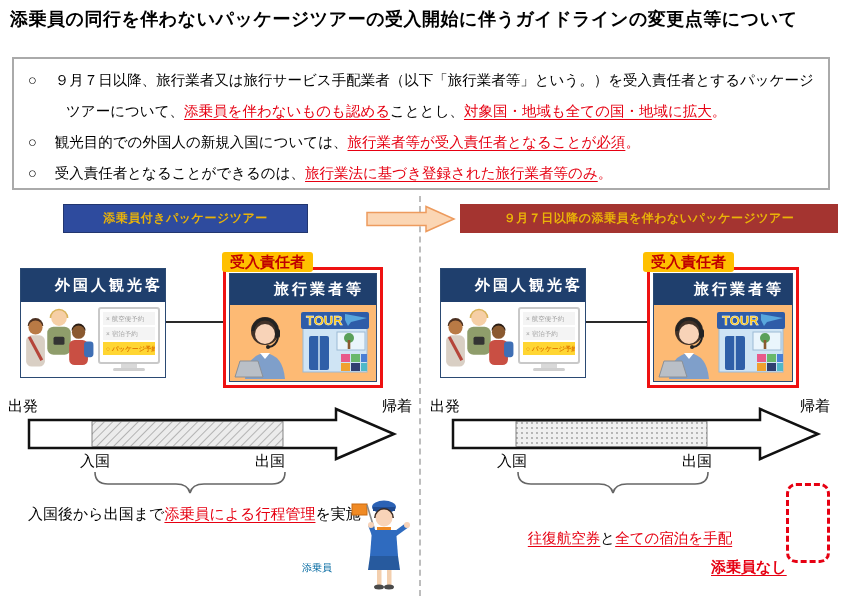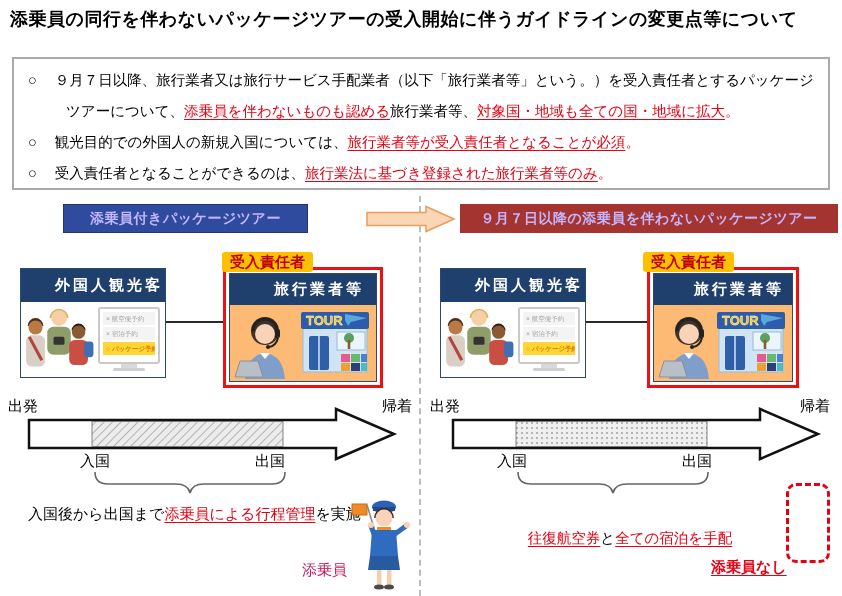--- a/index.html
+++ b/index.html
@@ -10,21 +10,21 @@
   .title { position:absolute; left:10px; top:7px; font-size:18px; font-weight:bold; color:#000; letter-spacing:0.5px; white-space:nowrap; }
 
   .summary { position:absolute; left:12px; top:57px; width:818px; height:133px; border:2px solid #aaaaaa; background:#fff; padding:6px 12px 0 14px; }
   .bullet { font-size:14.5px; line-height:31px; color:#000; padding-left:38px; text-indent:-38px; }
   .bullet .mk { margin-right:18px; }
   .red { color:#e60012; }
   .u { text-decoration:underline; text-underline-offset:3px; }
 
   .divider { position:absolute; left:419px; top:196px; height:400px; width:0; border-left:2px dashed #bdbdbd; }
 
-  .hdr { position:absolute; top:204px; height:29px; display:flex; align-items:center; justify-content:center; color:#c4b5fd; font-weight:bold; font-size:14px; letter-spacing:0.5px; white-space:nowrap; }
+  .hdr { position:absolute; top:204px; height:29px; display:flex; align-items:center; justify-content:center; color:#eab308; font-weight:bold; font-size:12px; letter-spacing:0.5px; white-space:nowrap; }
   .hdr-left { left:63px; width:245px; background:#2e4b9e; border:1px solid #1e3succ57; border:1px solid #22366f; }
   .hdr-right { left:460px; width:378px; background:#a43430; }
   .flow-arrow { position:absolute; left:366px; top:205px; }
 
   
   .tourist-box { position:absolute; top:268px; width:146px; height:110px; border:1.5px solid #2b4a73; background:#fff; }
   .tb-head { height:33px; background:#1f3f6d; color:#fff; font-weight:bold; font-size:15px; letter-spacing:3px; display:flex; align-items:center; justify-content:center; white-space:nowrap;padding-left:32px; }
   .tb-body { position:relative; height:75px; background:#fff; }
   .tb-body .people { position:absolute; left:2px; top:3px; }
   .screen { position:absolute; right:5px; top:5px; width:62px; height:57px; background:#fff; border:2px solid #c9c9c9; border-radius:3px; padding:3px; }
@@ -44,37 +44,37 @@
   .ab-body { position:relative; height:76px; background:#fdba74; }
   .ab-body .op { position:absolute; left:3px; bottom:2px; }
   .ab-body .shop { position:absolute; right:3px; top:5px; }
 
   
   .tl-label { position:absolute; font-size:15px; color:#000; white-space:nowrap; }
   .tl-svg { position:absolute; }
   .brace { position:absolute; }
 
   .note-left { position:absolute; left:28px; top:505px; font-size:15px; white-space:nowrap; color:#000; }
-  .conductor-label { position:absolute; left:302px; top:561px; font-size:15px; color:#be185d; }
+  .conductor-label { position:absolute; left:302px; top:561px; font-size:10px; color:#0369a1; }
   .conductor { position:absolute; left:350px; top:496px; }
 
   .note-right { position:absolute; left:460px; top:505px; width:340px; text-align:center; font-size:14.5px; line-height:22px; color:#000; }
   .no-conductor { position:absolute; left:711px; top:558px; font-size:15px; font-weight:bold; color:#e60012; text-decoration:underline; text-underline-offset:3px; white-space:nowrap; }
   .ghost-box { position:absolute; left:786px; top:483px; width:44px; height:80px; border:3px dashed #e60012; border-radius:10px; }
 </style>
 </head>
 <body>
 
 <div class="stage">
 
   <div class="title">添乗員の同行を伴わないパッケージツアーの受入開始に伴うガイドラインの変更点等について</div>
 
   <div class="summary">
     <div class="bullet">
-      <span class="mk">○</span><span>９月７日以降、旅行業者又は旅行サービス手配業者（以下「旅行業者等」という。）を受入責任者とするパッケージツアーについて、</span><span class="red u">添乗員を伴わないものも認める</span><span>旅行業者等、</span><span class="red u">対象国・地域も全ての国・地域に拡大</span><span class="red">。</span>
+      <span class="mk">○</span><span>９月７日以降、旅行業者又は旅行サービス手配業者（以下「旅行業者等」という。）を受入責任者とするパッケージツアーについて、</span><span class="red u">添乗員を伴わないものも認める</span><span>こととし、</span><span class="red u">対象国・地域も全ての国・地域に拡大</span><span class="red">。</span>
     </div>
     <div class="bullet">
       <span class="mk">○</span><span>観光目的での外国人の新規入国については、</span><span class="red u">旅行業者等が受入責任者となることが必須</span><span class="red">。</span>
     </div>
     <div class="bullet">
       <span class="mk">○</span><span>受入責任者となることができるのは、</span><span class="red u">旅行業法に基づき登録された旅行業者等のみ</span><span class="red">。</span>
     </div>
   </div>
 
   <div class="divider"></div>

